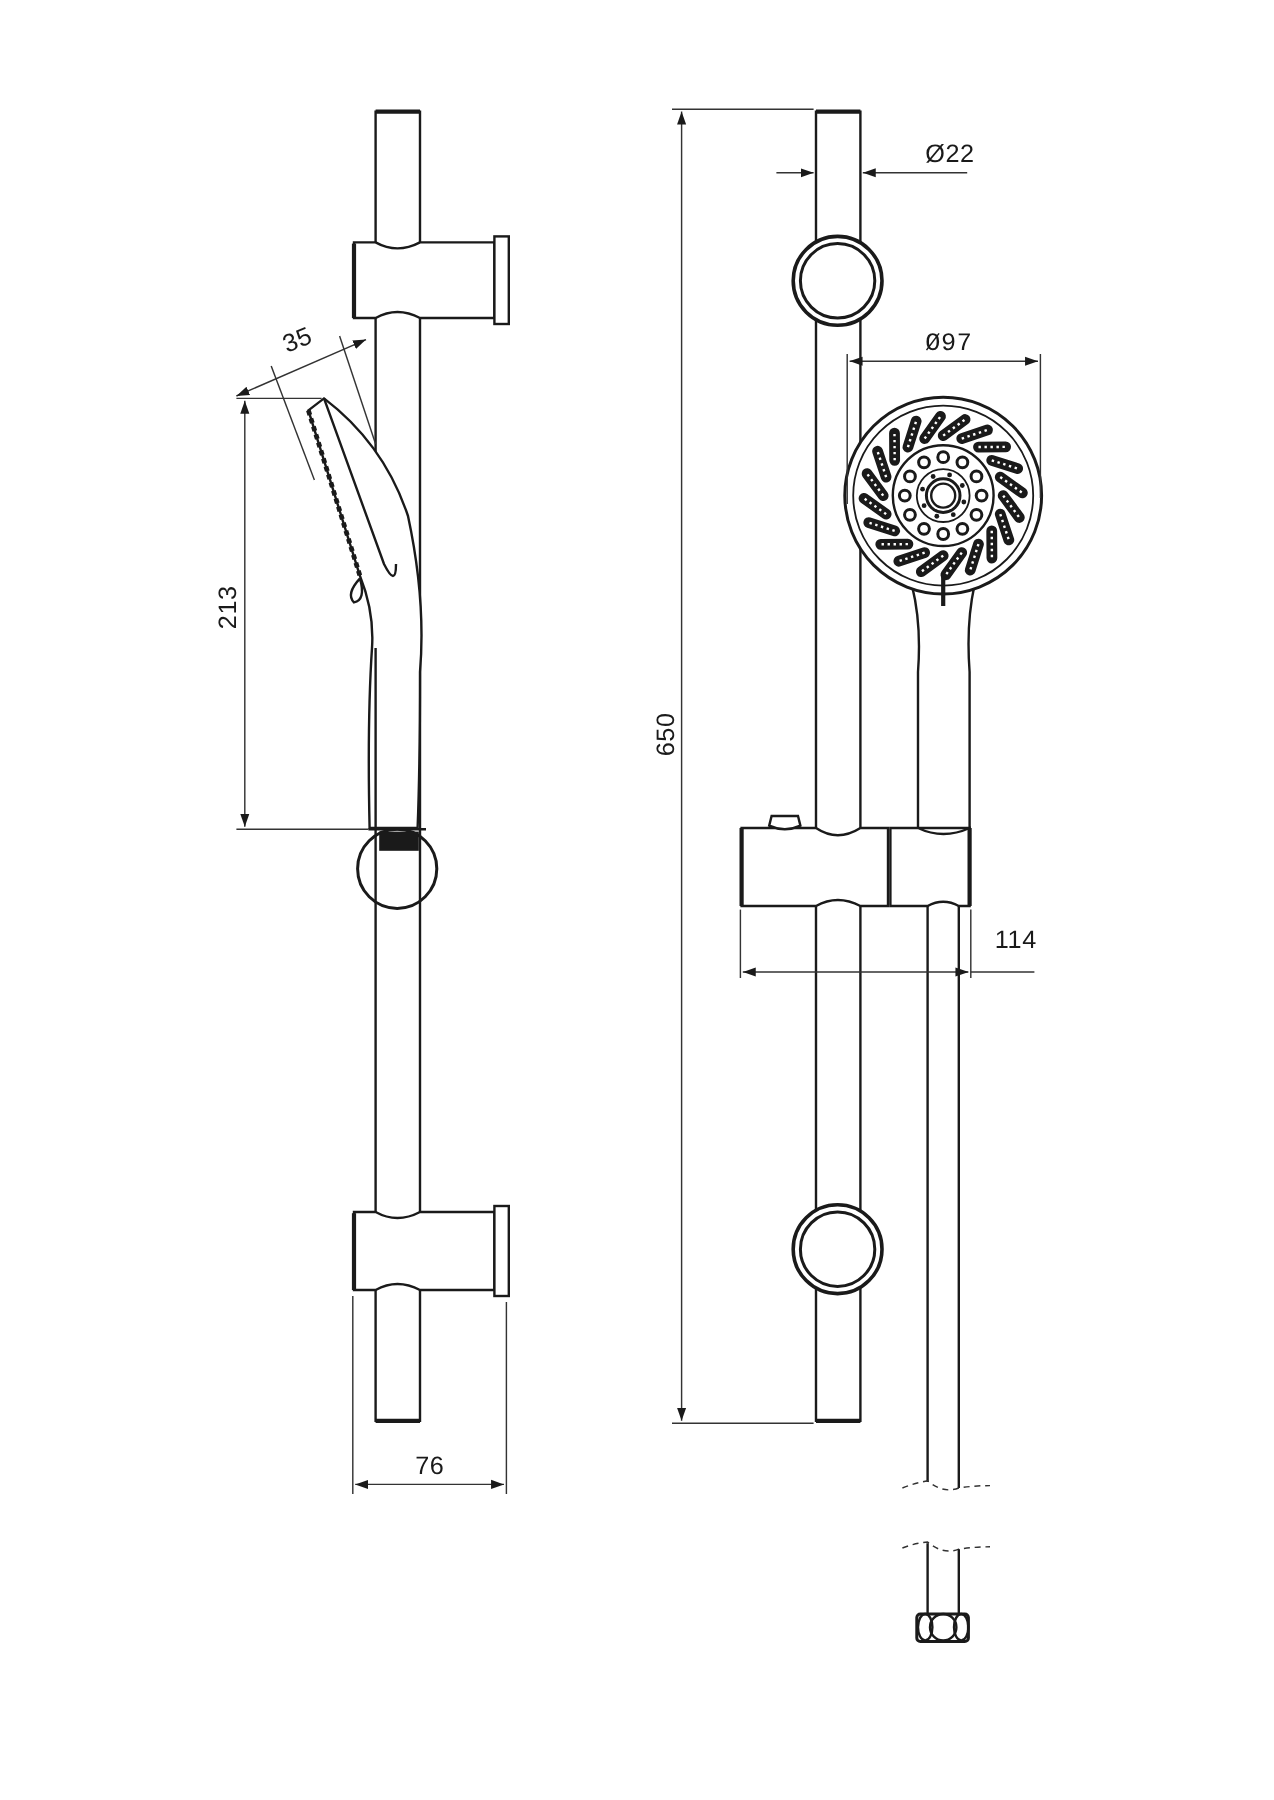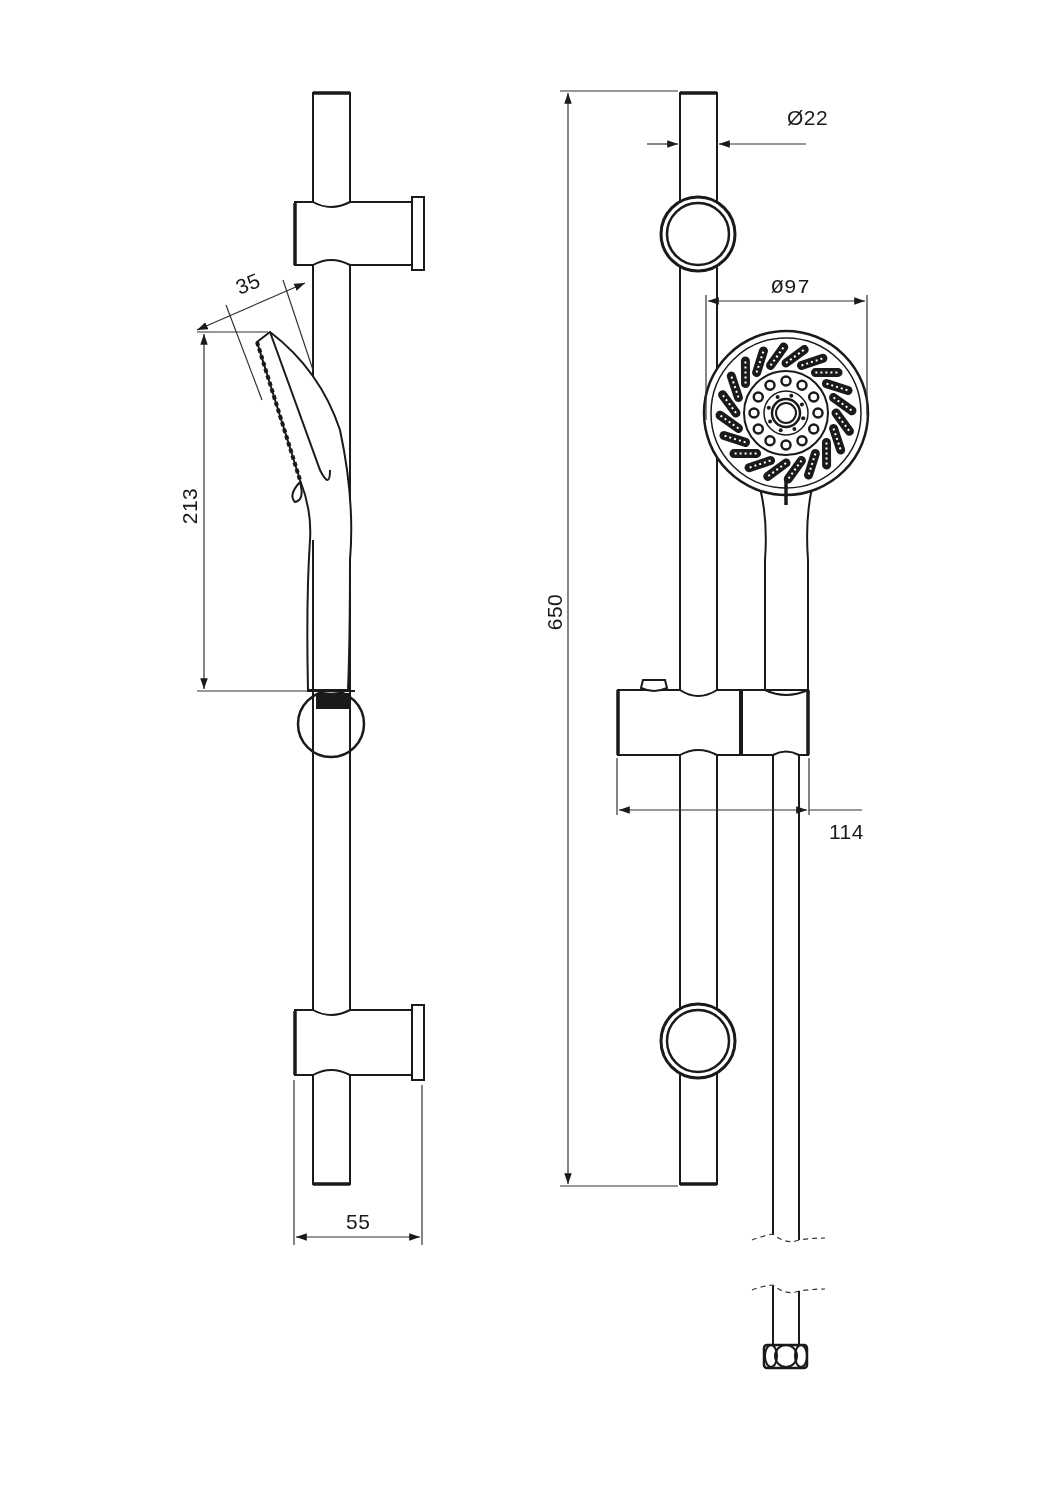--- a/index.html
+++ b/index.html
@@ -217,17 +217,17 @@
     <g>
       <line class="dim" x1="560" y1="91" x2="678" y2="91"></line>
       <line class="dim" x1="560" y1="1186" x2="678" y2="1186"></line>
       <line class="dim" x1="568" y1="93" x2="568" y2="1184" marker-start="url(#ah)" marker-end="url(#ah)"></line>
     </g>
   </g>
 </svg>
 
 <div class="lbl" style="left:236px;top:272px;transform:rotate(-22deg);">35</div>
 <div class="lbl vert" style="left:172px;top:494px;">213</div>
-<div class="lbl" style="left:346px;top:1210px;">55</div>
-<div class="lbl" style="left:771px;top:106px;margin-left:16px;">Ø22</div>
+<div class="lbl" style="left:346px;top:1210px;">76</div>
+<div class="lbl" style="left:771px;top:117px;">Ø22</div>
 <div class="lbl" style="left:771px;top:276px;font-family:Liberation Mono, monospace;">Ø97</div>
-<div class="lbl" style="left:829px;top:820px;">114</div>
+<div class="lbl" style="left:829px;top:772px;">114</div>
 <div class="lbl vert" style="left:537px;top:600px;">650</div>
 
 </body></html>

